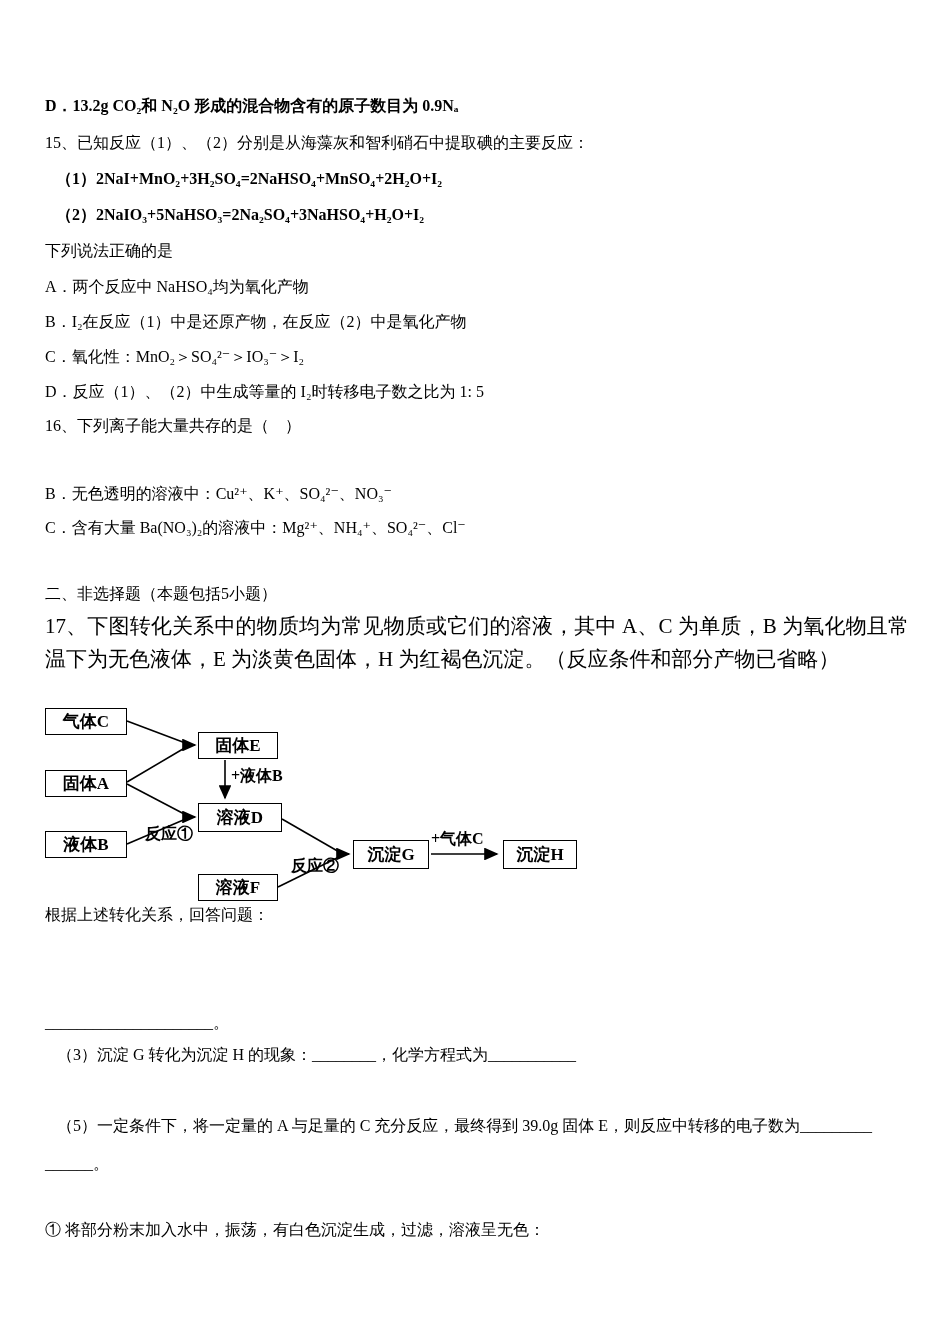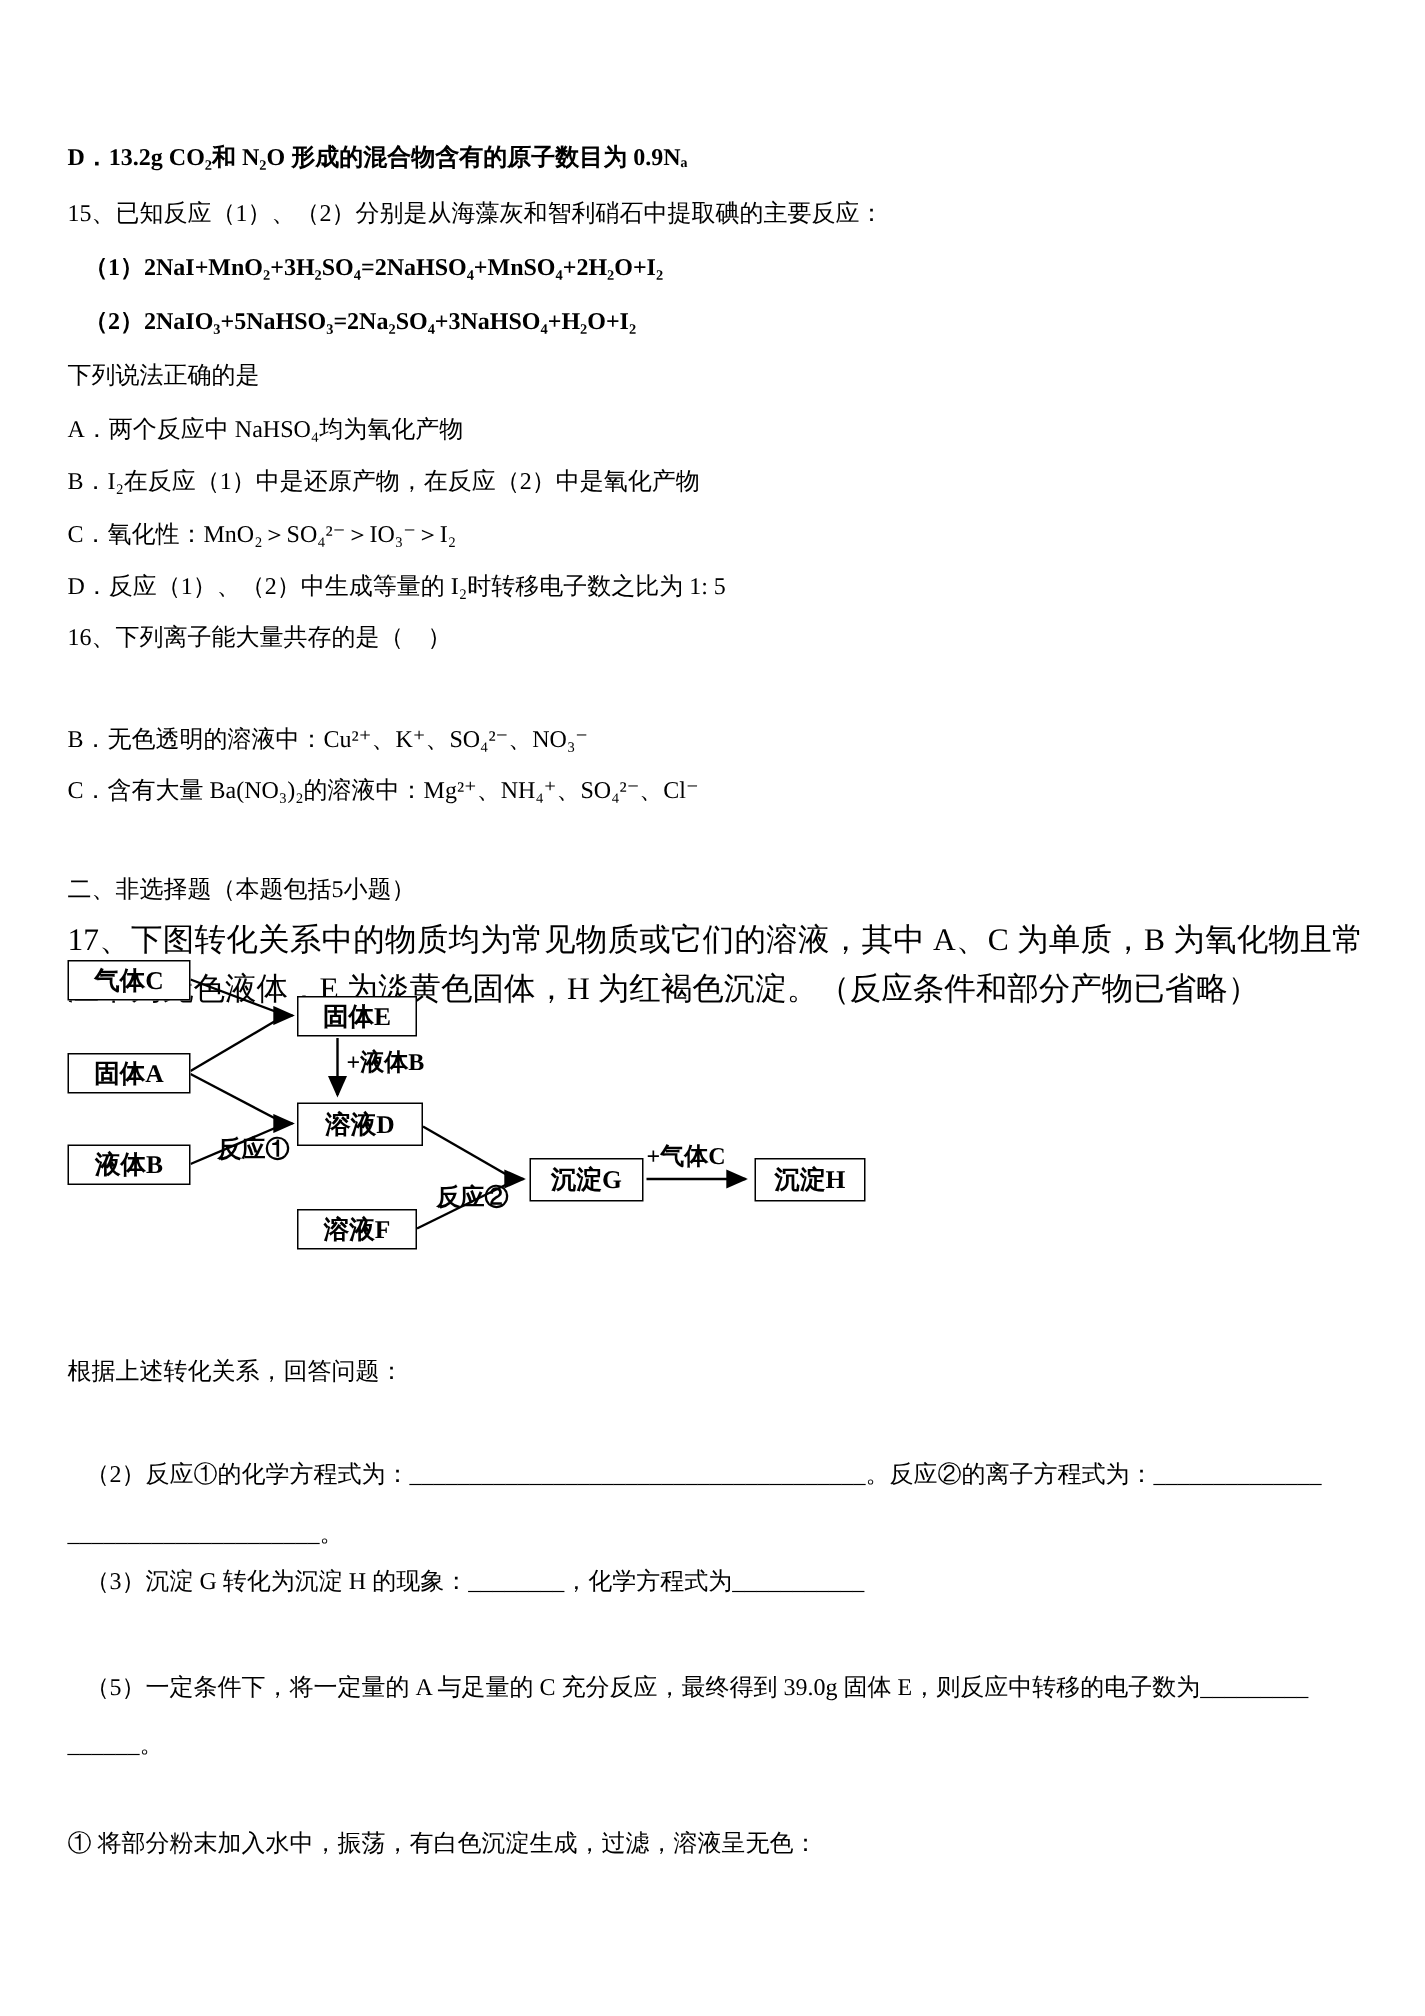--- a/index.html
+++ b/index.html
@@ -24,21 +24,21 @@
     left:45px;
     width:864px;
     font-size:21px;
     line-height:33px;
     white-space:normal;
     text-align:justify;
     margin:0;
   }
   .diagram{
     position:absolute;
-    left:45px;top:632px;
+    left:45px;top:700px;
     width:600px;height:215px;
   }
   .diagram svg{position:absolute;left:0;top:0;}
   .dbox{
     position:absolute;
     border:1.6px solid #000;
     background:#fff;
     font-size:17px;
     font-weight:bold;
     text-align:center;
@@ -107,20 +107,19 @@
     <div class="dbox" style="left:458px;top:140px;width:74px;height:29px">沉淀H</div>
     <div class="dbox" style="left:153px;top:174px;width:80px;height:27px">溶液F</div>
 
     <div class="dlabel" style="left:186px;top:66px">+液体B</div>
     <div class="dlabel" style="left:100px;top:124px">反应①</div>
     <div class="dlabel" style="left:246px;top:156px">反应②</div>
     <div class="dlabel" style="left:386px;top:129px">+气体C</div>
   </div>
 
   <div class="line" style="top:904px">根据上述转化关系，回答问题：</div>
-  <div class="line" style="top:973px;left:57px">（2）反应①的化学方程式为：______________________________________。反应②的离子方程式为：______________</div>
   <div class="line" style="top:1012px">_____________________。</div>
   <div class="line" style="top:1044px;left:57px">（3）沉淀 G 转化为沉淀 H 的现象：________，化学方程式为___________</div>
   <div class="line" style="top:1115px;left:57px">（5）一定条件下，将一定量的 A 与足量的 C 充分反应，最终得到 39.0g 固体 E，则反应中转移的电子数为_________</div>
   <div class="line" style="top:1153px">______。</div>
   <div class="line" style="top:1219px">① 将部分粉末加入水中，振荡，有白色沉淀生成，过滤，溶液呈无色：</div>
 
 </div>
 
 </body></html>

